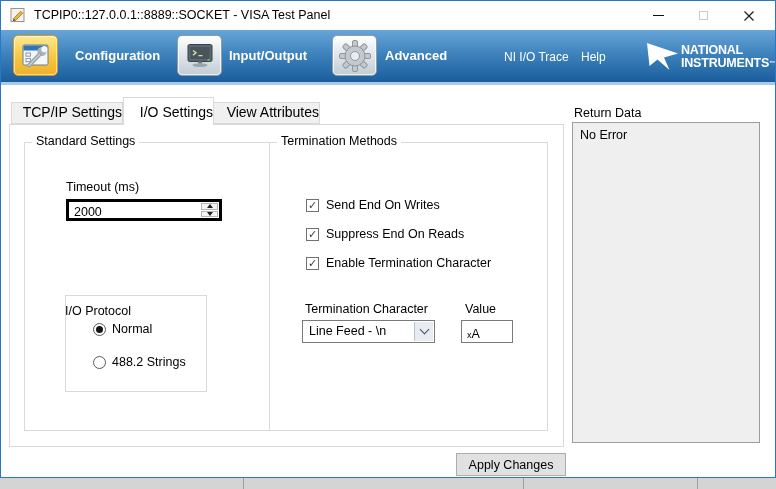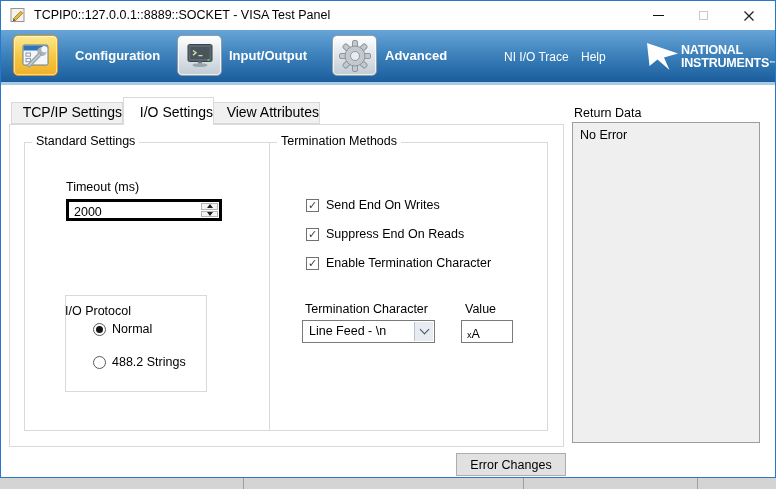--- a/index.html
+++ b/index.html
@@ -279,21 +279,21 @@
     <div class="val-field">
       <span class="val-prefix">x</span><span class="val-char">A</span>
     </div>
   </div>
 
   <span class="rd-label">Return Data</span>
   <div class="rd-box">
     <span class="rd-text">No Error</span>
   </div>
 
-  <div class="btn" id="btn-apply">Error Changes</div>
+  <div class="btn" id="btn-apply">Apply Changes</div>
 
 </div>
 
 <div class="desktop">
   <div class="vline" style="left:243px;"></div>
   <div class="vline" style="left:523px;"></div>
   <div class="vline" style="left:697px;"></div>
 </div>
 
 </body></html>

